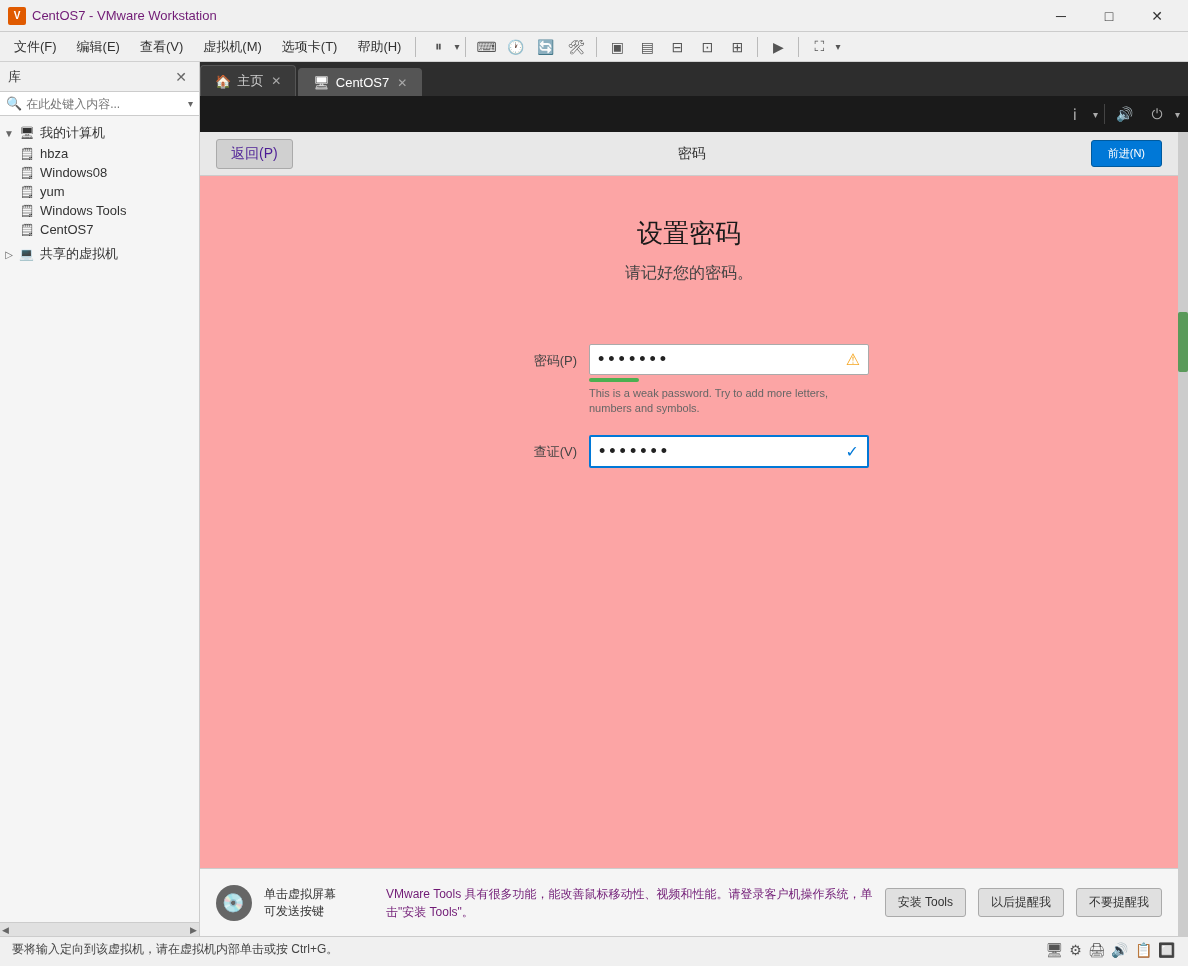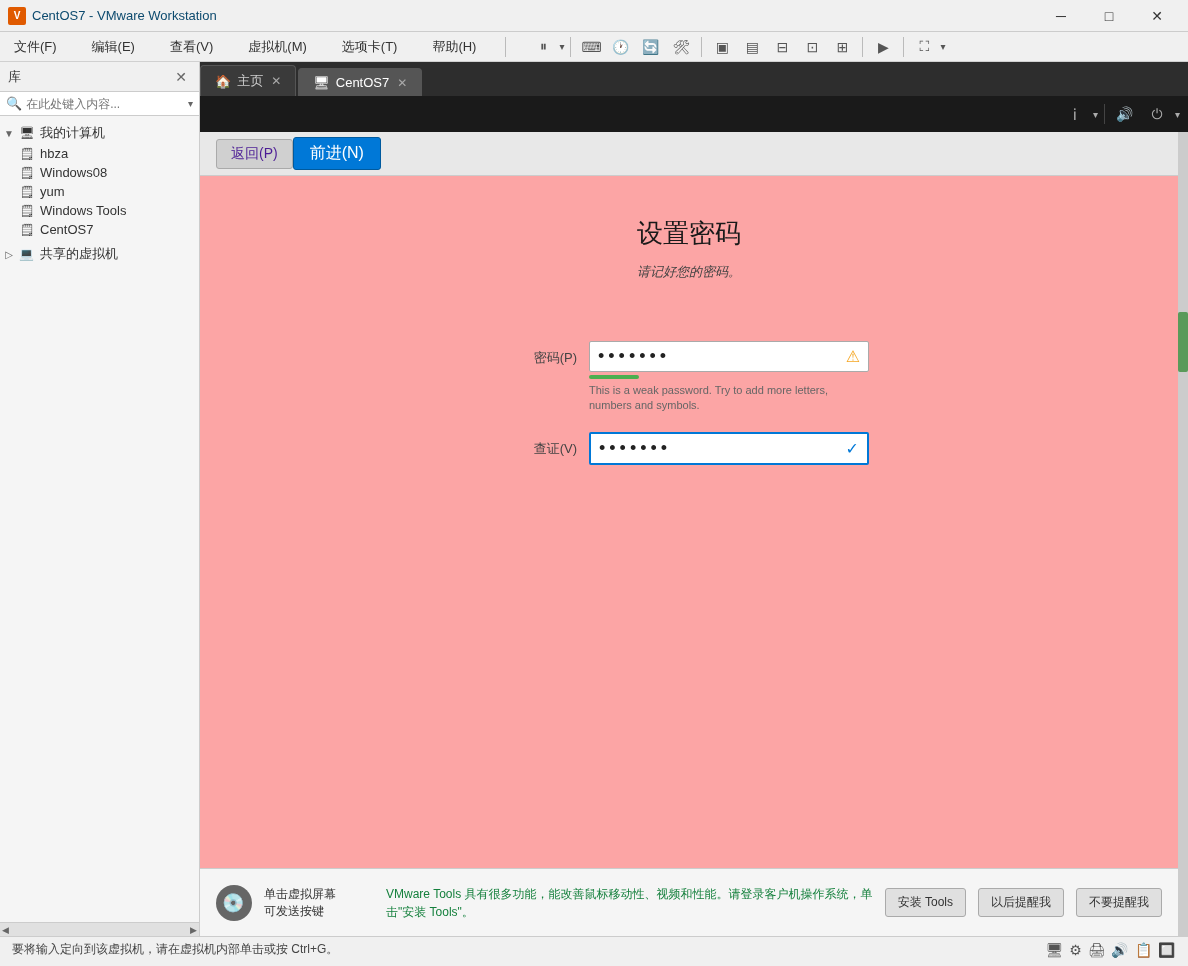--- a/index.html
+++ b/index.html
@@ -15,38 +15,37 @@
       border-bottom: 1px solid #ccc;
     }
     .titlebar-icon {
       width: 18px; height: 18px;
       background: #e05a00;
       border-radius: 2px;
       margin-right: 6px;
       display: flex; align-items: center; justify-content: center;
       font-size: 10px; color: white; font-weight: bold;
     }
-    .titlebar-title { font-size: 13px; color: #0c4a6e; flex: 1; }
+    .titlebar-title { font-size: 13px; color: #701a75; flex: 1; }
     .titlebar-controls { display: flex; gap: 2px; }
     .titlebar-btn {
       width: 46px; height: 32px;
       display: flex; align-items: center; justify-content: center;
       cursor: pointer; font-size: 14px; color: #333;
       background: transparent; border: none;
     }
 
     
     .menubar {
       height: 30px;
       background: #f0f0f0;
       display: flex;
       align-items: center;
       padding: 0 4px;
       border-bottom: 1px solid #d0d0d0;
-      gap: 15px;
     }
     .menu-item {
       padding: 4px 10px;
       font-size: 13px;
       color: #333;
       cursor: pointer;
       border-radius: 2px;
     }
     .toolbar-sep { width: 1px; height: 20px; background: #bbb; margin: 0 4px; }
     .toolbar-icons { display: flex; align-items: center; gap: 2px; margin-left: 4px; }
@@ -216,45 +215,44 @@
       text-align: center;
       font-size: 14px;
       font-weight: normal;
       color: #333;
     }
     .next-btn {
       background: #0078d7;
       border: 1px solid #005a9e;
       border-radius: 3px;
       padding: 5px 16px;
-      font-size: 16px;
+      font-size: 11px;
       color: white;
       cursor: pointer;
     }
 
     
     .password-form-area {
       flex: 1;
       display: flex;
       flex-direction: column;
       align-items: center;
       padding-top: 40px;
       background: #fca5a5;
     }
     .form-title {
       font-size: 26px;
       font-weight: normal;
       color: #1a1a1a;
       margin-bottom: 12px;
     }
     .form-subtitle {
-      font-size: 13px;
+      font-size: 16px;
       color: #444;
       margin-bottom: 40px;
-      font-style: italic;
     }
     .form-fields {
       width: 360px;
       margin-top: 20px;
     }
     .form-row {
       display: flex;
       align-items: flex-start;
       margin-bottom: 18px;
     }
@@ -334,21 +332,21 @@
       width: 36px; height: 36px;
       background: #666;
       border-radius: 50%;
       display: flex; align-items: center; justify-content: center;
       font-size: 18px; color: white;
       flex-shrink: 0;
     }
     .vmtools-text {
       flex: 1;
       font-size: 12px;
-      color: #15803d;
+      color: #701a75;
       line-height: 1.5;
     }
     .vmtools-btn {
       background: #e0e0e0;
       border: 1px solid #aaa;
       border-radius: 3px;
       padding: 5px 12px;
       font-size: 12px;
       color: #333;
       cursor: pointer;
@@ -519,20 +517,21 @@
         <div class="vm-toolbar-btn">⏻</div>
         <span style="color:#aaa;font-size:10px;cursor:pointer;">▾</span>
       </div>
     </div>
 
     <div class="vm-screen" style="display:flex;flex-direction:row;">
       <div style="flex:1;display:flex;flex-direction:column;">
 
         <div class="vm-nav">
           <button class="back-btn">返回(P)</button>
+          <span class="nav-title">密码</span>
           <button class="next-btn">前进(N)</button>
         </div>
 
         <div class="password-form-area">
           <div class="form-title">设置密码</div>
           <div class="form-subtitle">请记好您的密码。</div>
 
           <div class="form-fields">
 
             <div class="form-row">

